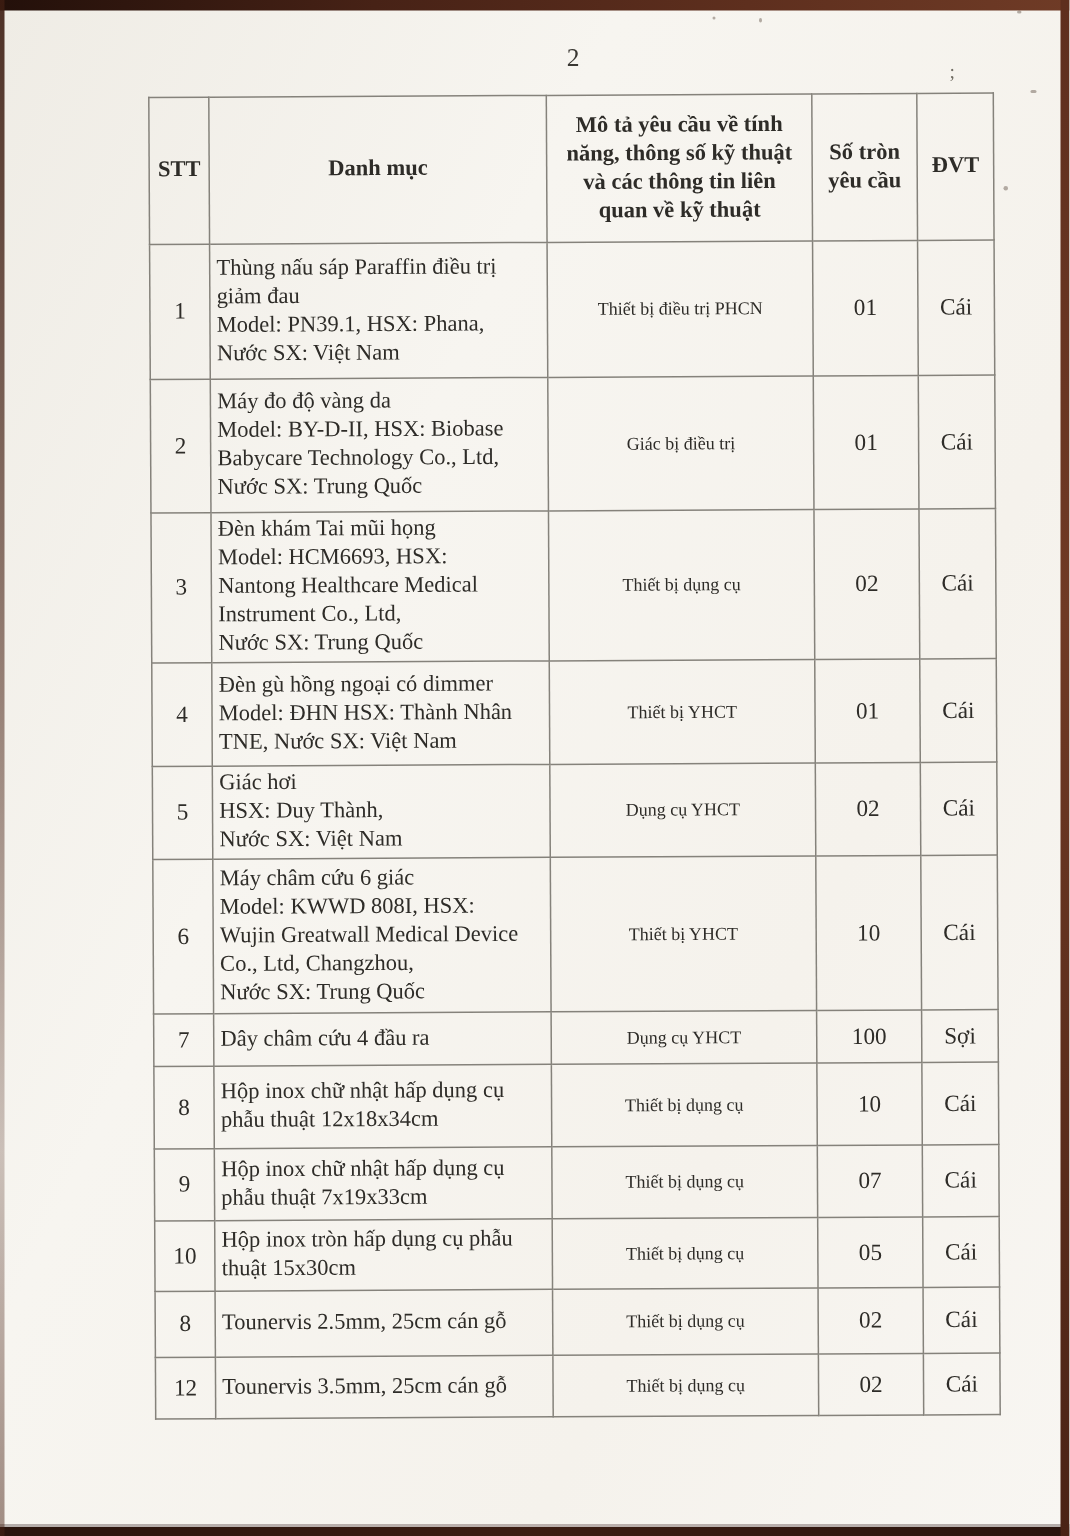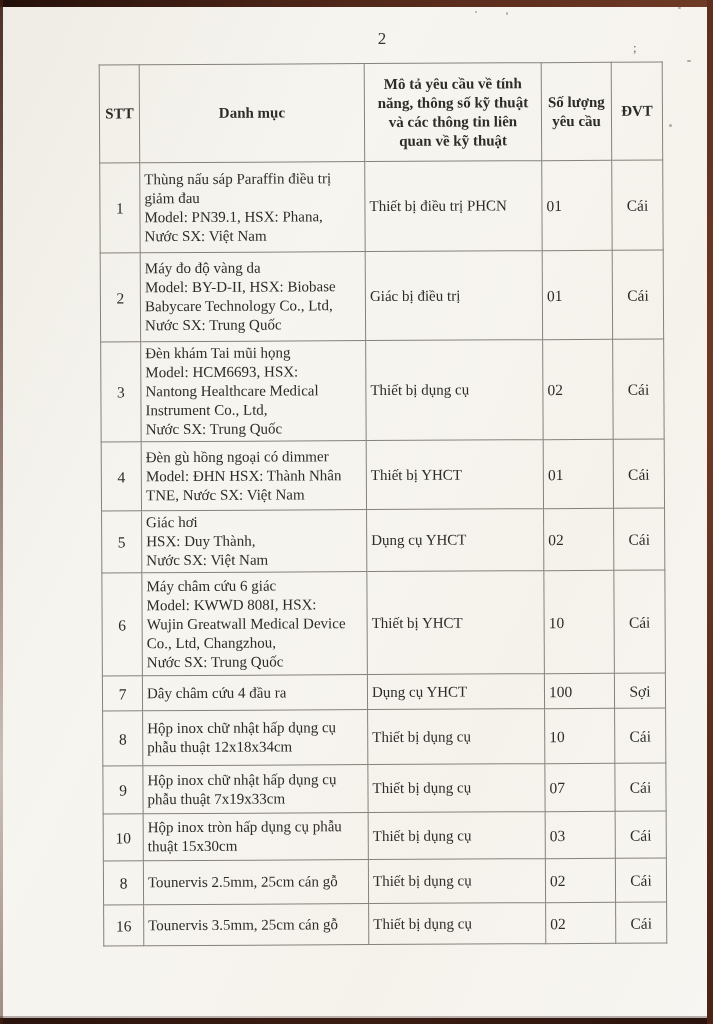--- a/index.html
+++ b/index.html
@@ -80,22 +80,22 @@
   }
   table.doc thead th {
     height: 93px;
     font-weight: bold;
     font-size: 15px;
     text-align: center;
     line-height: 19px;
   }
   td.c-stt  { text-align: center; }
   td.c-item { text-align: left; padding-left: 7px; padding-right: 3px; font-size: 15px; }
-  td.c-desc { text-align: left; font-size: 15px; margin-left: 39px; }
-  td.c-qty  { text-align: left; }
+  td.c-desc { text-align: center; font-size: 12px; margin-left: 39px; }
+  td.c-qty  { text-align: center; }
   td.c-unit { text-align: center; }
 
   tbody tr:nth-child(1)  { height: 90px; }
   tbody tr:nth-child(2)  { height: 89px; }
   tbody tr:nth-child(3)  { height: 99px; }
   tbody tr:nth-child(4)  { height: 69px; }
   tbody tr:nth-child(5)  { height: 60px; }
   tbody tr:nth-child(6)  { height: 103px; }
   tbody tr:nth-child(7)  { height: 35px; }
   tbody tr:nth-child(8)  { height: 55px; }
@@ -132,21 +132,21 @@
           <col class="w-unit">
       </colgroup>
       <thead>
         <tr>
           <th>STT</th>
           <th>Danh mục</th>
           <th>Mô tả yêu cầu về tính
 năng, thông số kỹ thuật
 và các thông tin liên
 quan về kỹ thuật</th>
-          <th>Số lượng
+          <th>Số tròn
 yêu cầu</th>
           <th>ĐVT</th>
         </tr>
       </thead>
       <tbody>
         <tr>
           <td class="c-stt">1</td>
           <td class="c-item">Thùng nấu sáp Paraffin điều trị
 giảm đau
 Model: PN39.1, HSX: Phana,
@@ -226,32 +226,32 @@
 phẫu thuật 7x19x33cm</td>
           <td class="c-desc">Thiết bị dụng cụ</td>
           <td class="c-qty">07</td>
           <td class="c-unit">Cái</td>
         </tr>
         <tr>
           <td class="c-stt">10</td>
           <td class="c-item">Hộp inox tròn hấp dụng cụ phẫu
 thuật 15x30cm</td>
           <td class="c-desc">Thiết bị dụng cụ</td>
-          <td class="c-qty">03</td>
+          <td class="c-qty">05</td>
           <td class="c-unit">Cái</td>
         </tr>
         <tr>
           <td class="c-stt">8</td>
           <td class="c-item">Tounervis 2.5mm, 25cm cán gỗ</td>
           <td class="c-desc">Thiết bị dụng cụ</td>
           <td class="c-qty">02</td>
           <td class="c-unit">Cái</td>
         </tr>
         <tr>
-          <td class="c-stt">16</td>
+          <td class="c-stt">12</td>
           <td class="c-item">Tounervis 3.5mm, 25cm cán gỗ</td>
           <td class="c-desc">Thiết bị dụng cụ</td>
           <td class="c-qty">02</td>
           <td class="c-unit">Cái</td>
         </tr>
       </tbody>
     </table>
   </div>
 </div>
 

